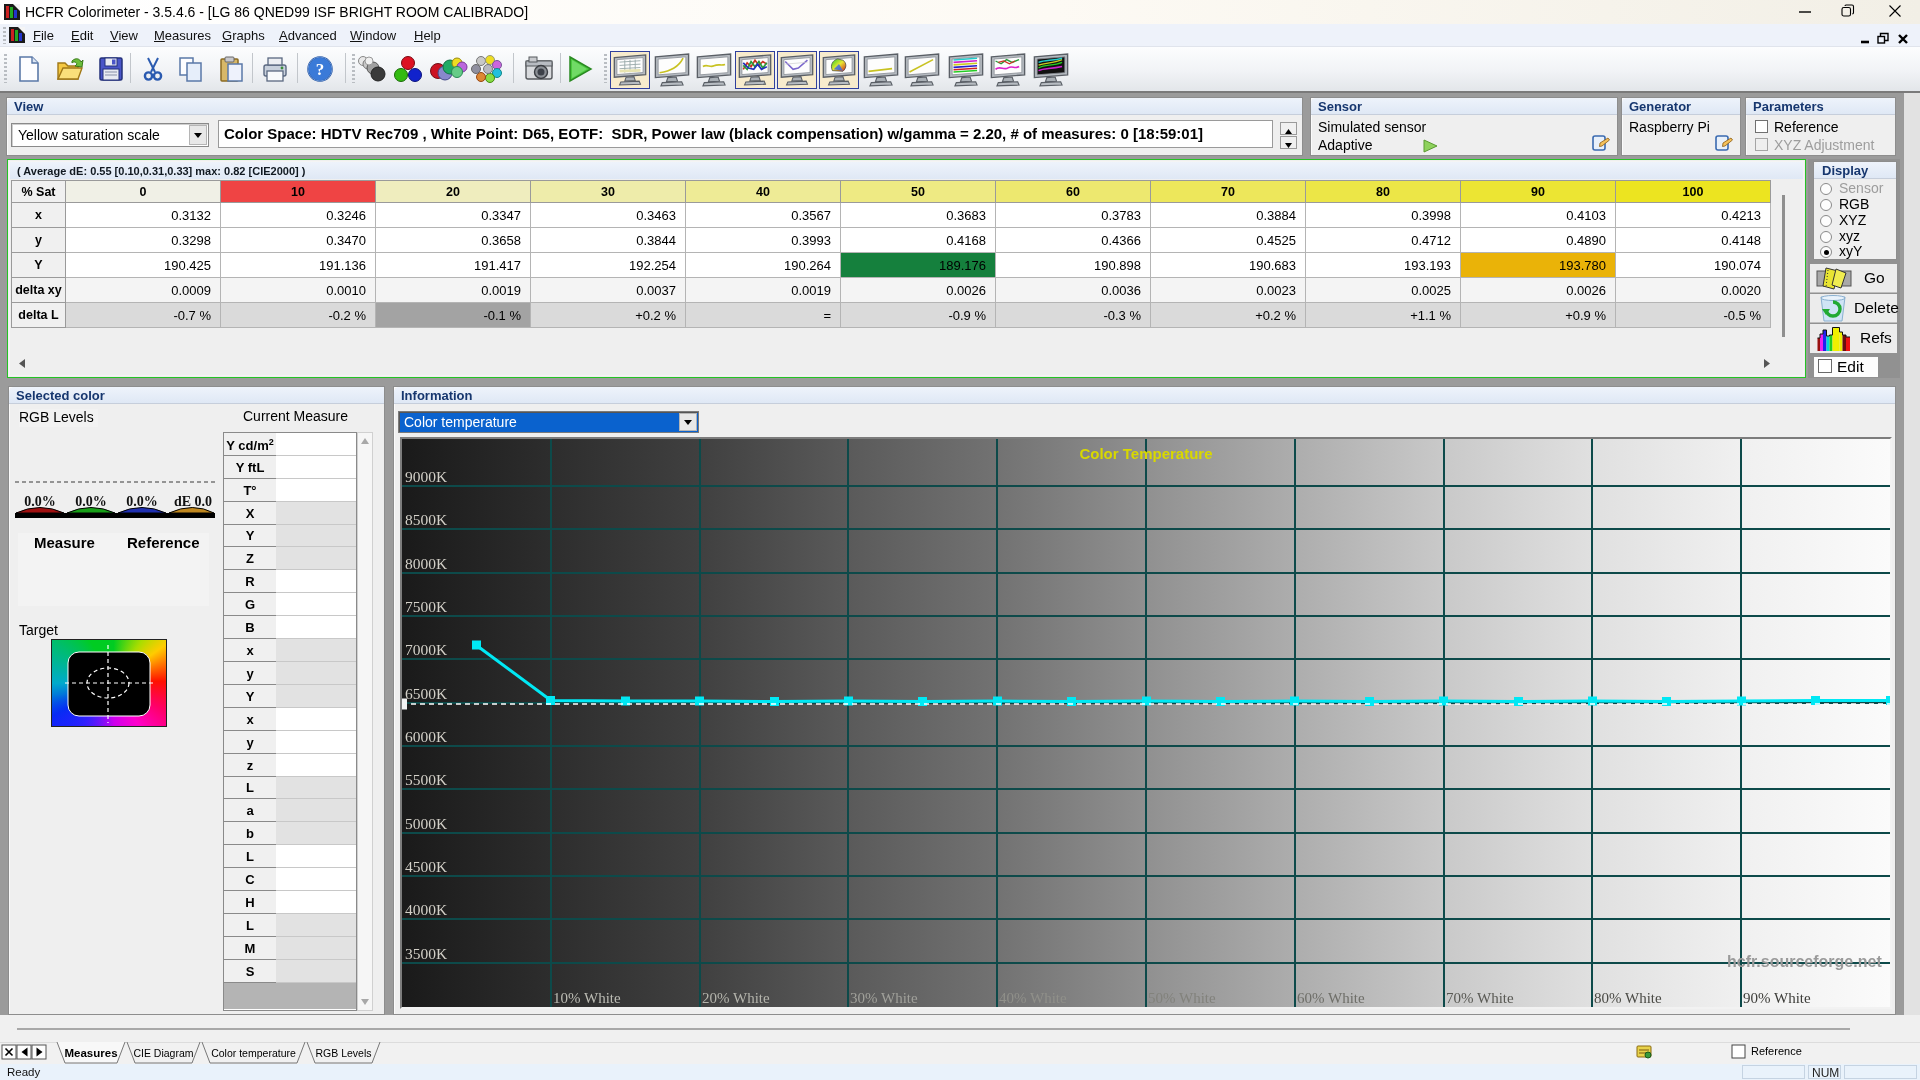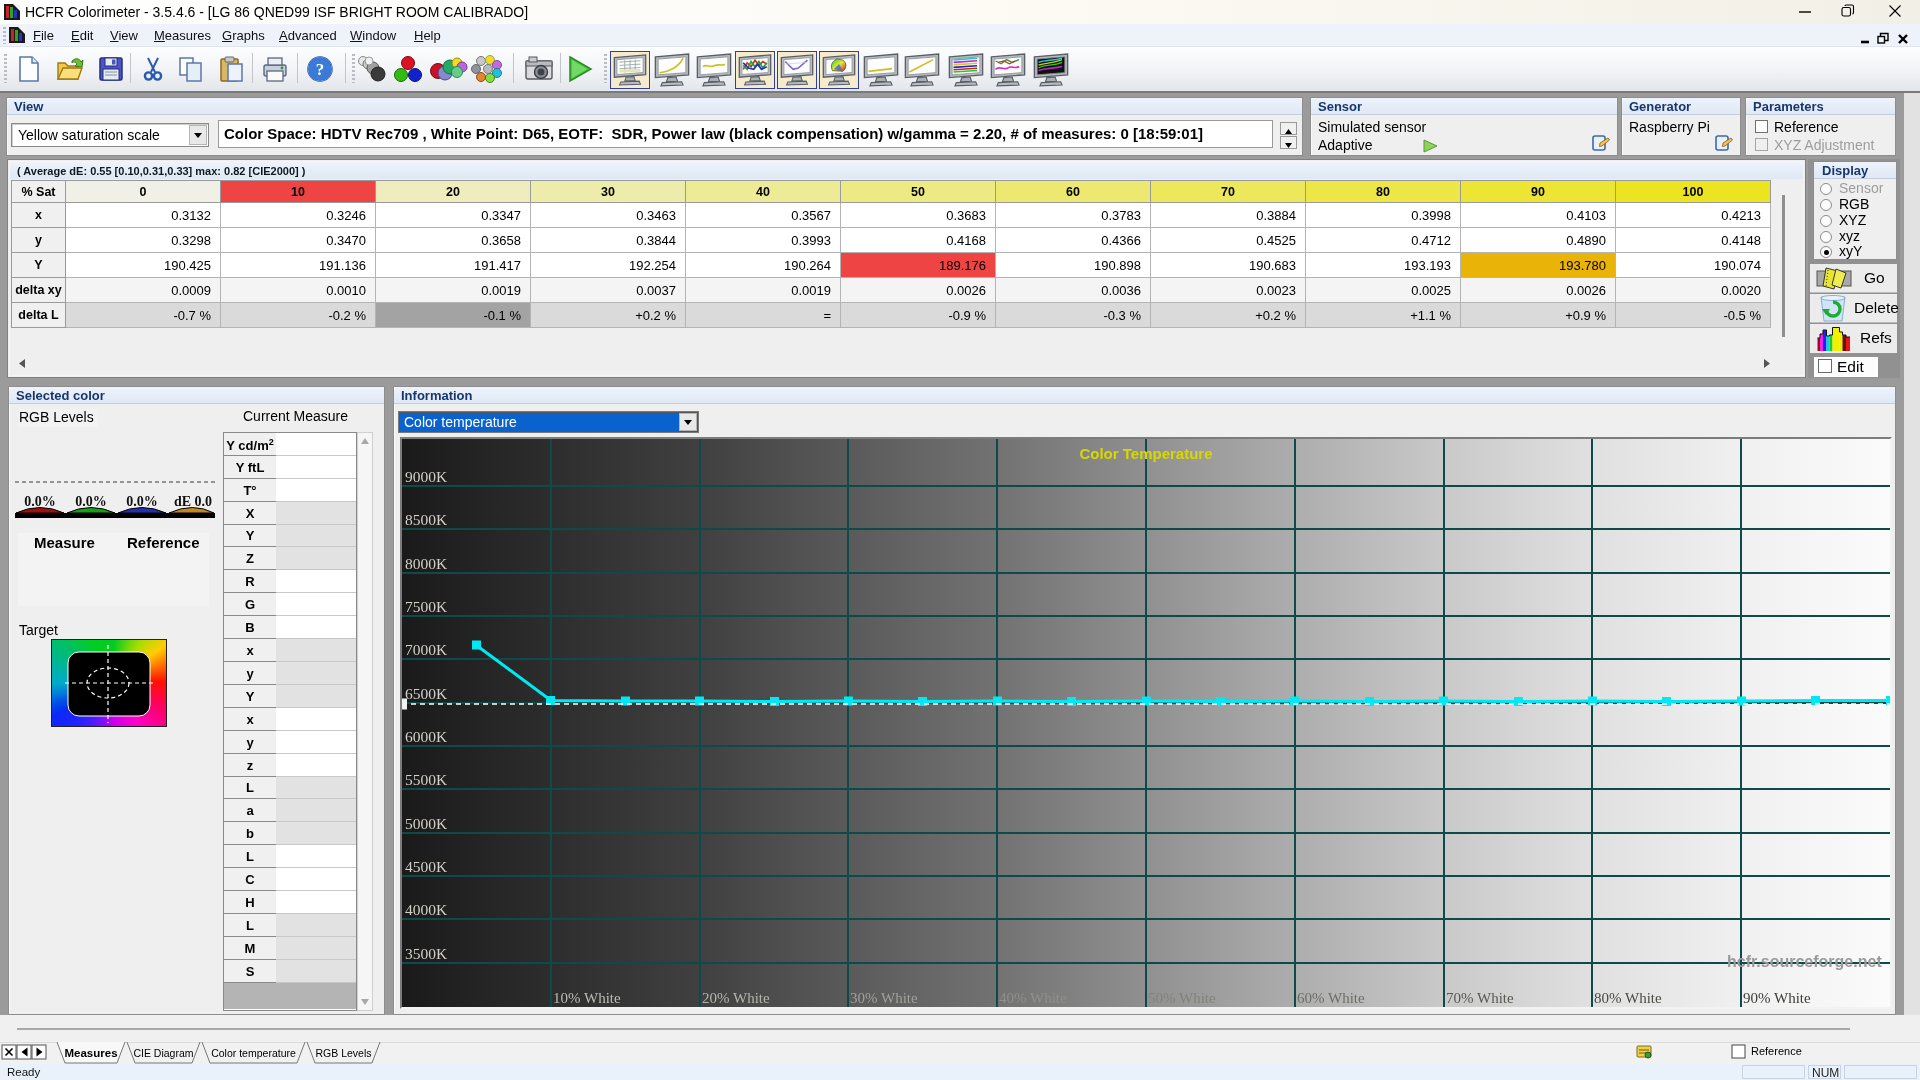--- a/index.html
+++ b/index.html
@@ -430,21 +430,21 @@
                 <td style="background:#ffffff;">0.4890</td>
                 <td style="background:#ffffff;">0.4148</td>
               </tr>
               <tr style="height:25px;">
                 <td class="lbl">Y</td>
                 <td style="background:#ffffff;">190.425</td>
                 <td style="background:#ffffff;">191.136</td>
                 <td style="background:#ffffff;">191.417</td>
                 <td style="background:#ffffff;">192.254</td>
                 <td style="background:#ffffff;">190.264</td>
-                <td style="background:#ef4444;margin-left:16px;">189.176</td>
+                <td style="background:#15803d;margin-left:16px;">189.176</td>
                 <td style="background:#ffffff;">190.898</td>
                 <td style="background:#ffffff;">190.683</td>
                 <td style="background:#ffffff;">193.193</td>
                 <td style="background:#eab308;">193.780</td>
                 <td style="background:#ffffff;">190.074</td>
               </tr>
               <tr style="height:25px;">
                 <td class="lbl">delta xy</td>
                 <td style="background:#f4f4f4;">0.0009</td>
                 <td style="background:#f4f4f4;">0.0010</td>

